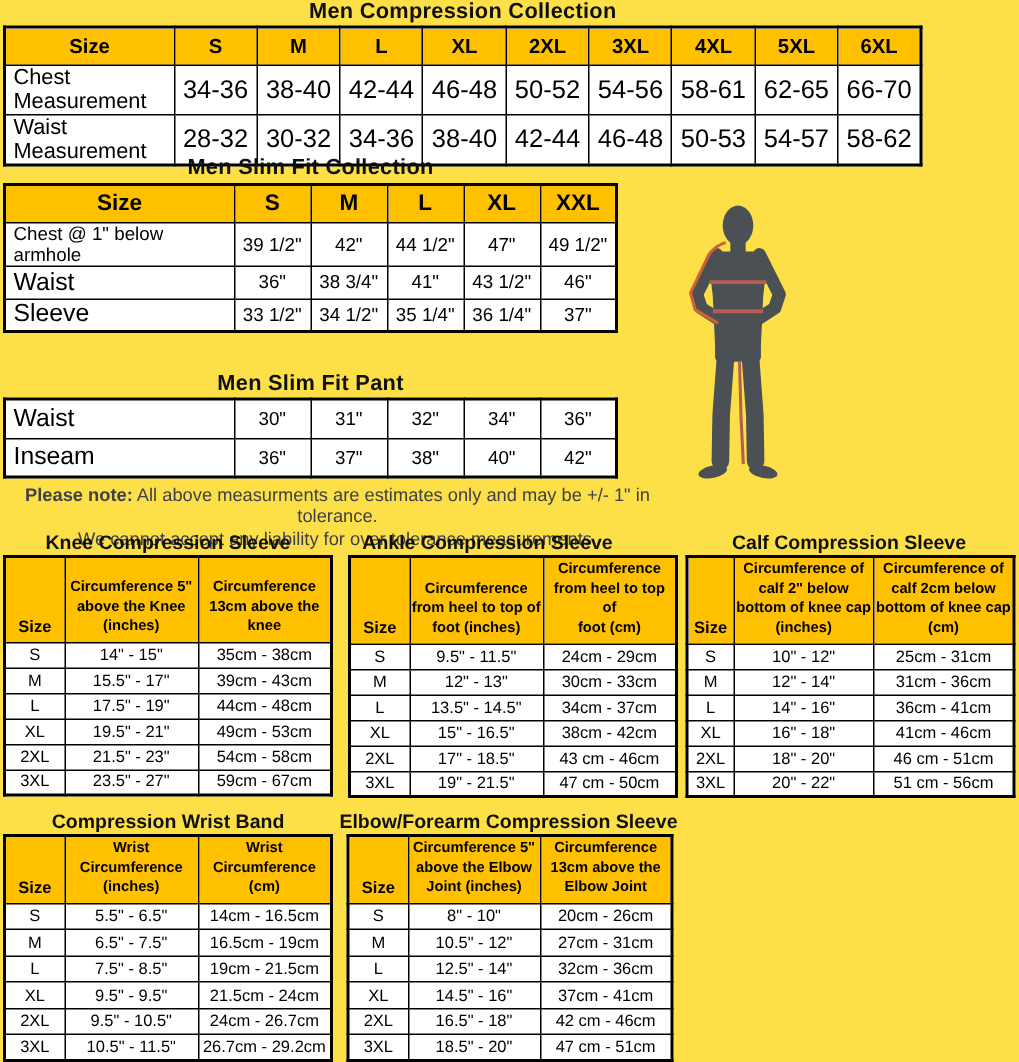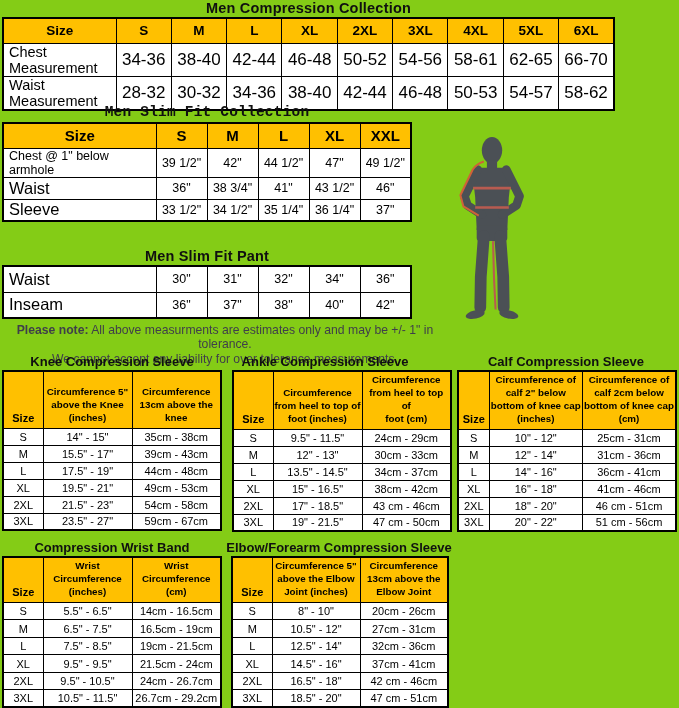--- a/index.html
+++ b/index.html
@@ -1,17 +1,17 @@
 <!DOCTYPE html>
 <html><head>
 <meta charset="utf-8">
 <style>
   * { margin:0; padding:0; box-sizing:border-box; }
   html,body { background:#fff; font-family:"Liberation Sans", sans-serif; color:#000; }
-  #page { position:relative; width:679px; height:708px; background:#84cc16; overflow:hidden; }
+  #page { position:relative; width:679px; height:708px; background:#fde047; overflow:hidden; }
   .abs { position:absolute; }
   .sec-title { font-weight:bold; text-align:center; color:#101010; font-size:14.5px; letter-spacing:0.2px; }
   .sub-title { font-weight:bold; text-align:center; color:#101010; font-size:13px; }
   table { border-collapse:collapse; table-layout:fixed; width:100%; background:#fff; border:2px solid #000; }
   th, td { border:1px solid #000; text-align:center; overflow:hidden; font-weight:normal; }
 
   
   .measure .hdr th { background:#FFC000; font-weight:bold; }
   .measure th.rowlabel { text-align:left; padding-left:5px; }
 
@@ -84,21 +84,21 @@
           <td>38-40</td>
           <td>42-44</td>
           <td>46-48</td>
           <td>50-53</td>
           <td>54-57</td>
           <td>58-62</td>
         </tr>
       </tbody>
   </table>
 
-  <div class="abs sec-title" style="left:2px; top:104px; width:410px;font-family:Liberation Mono, monospace;">Men Slim Fit Collection</div>
+  <div class="abs sec-title" style="left:2px; top:104px; width:410px;">Men Slim Fit Collection</div>
   <table id="t2" class="abs measure" style="left:2px; top:122px; width:410px;">
     <tbody>
         <tr class="hdr">
           <th class="sizehead" style="width: 153px;">Size</th>
           <th>S</th>
           <th>M</th>
           <th>L</th>
           <th>XL</th>
           <th>XXL</th>
         </tr>

